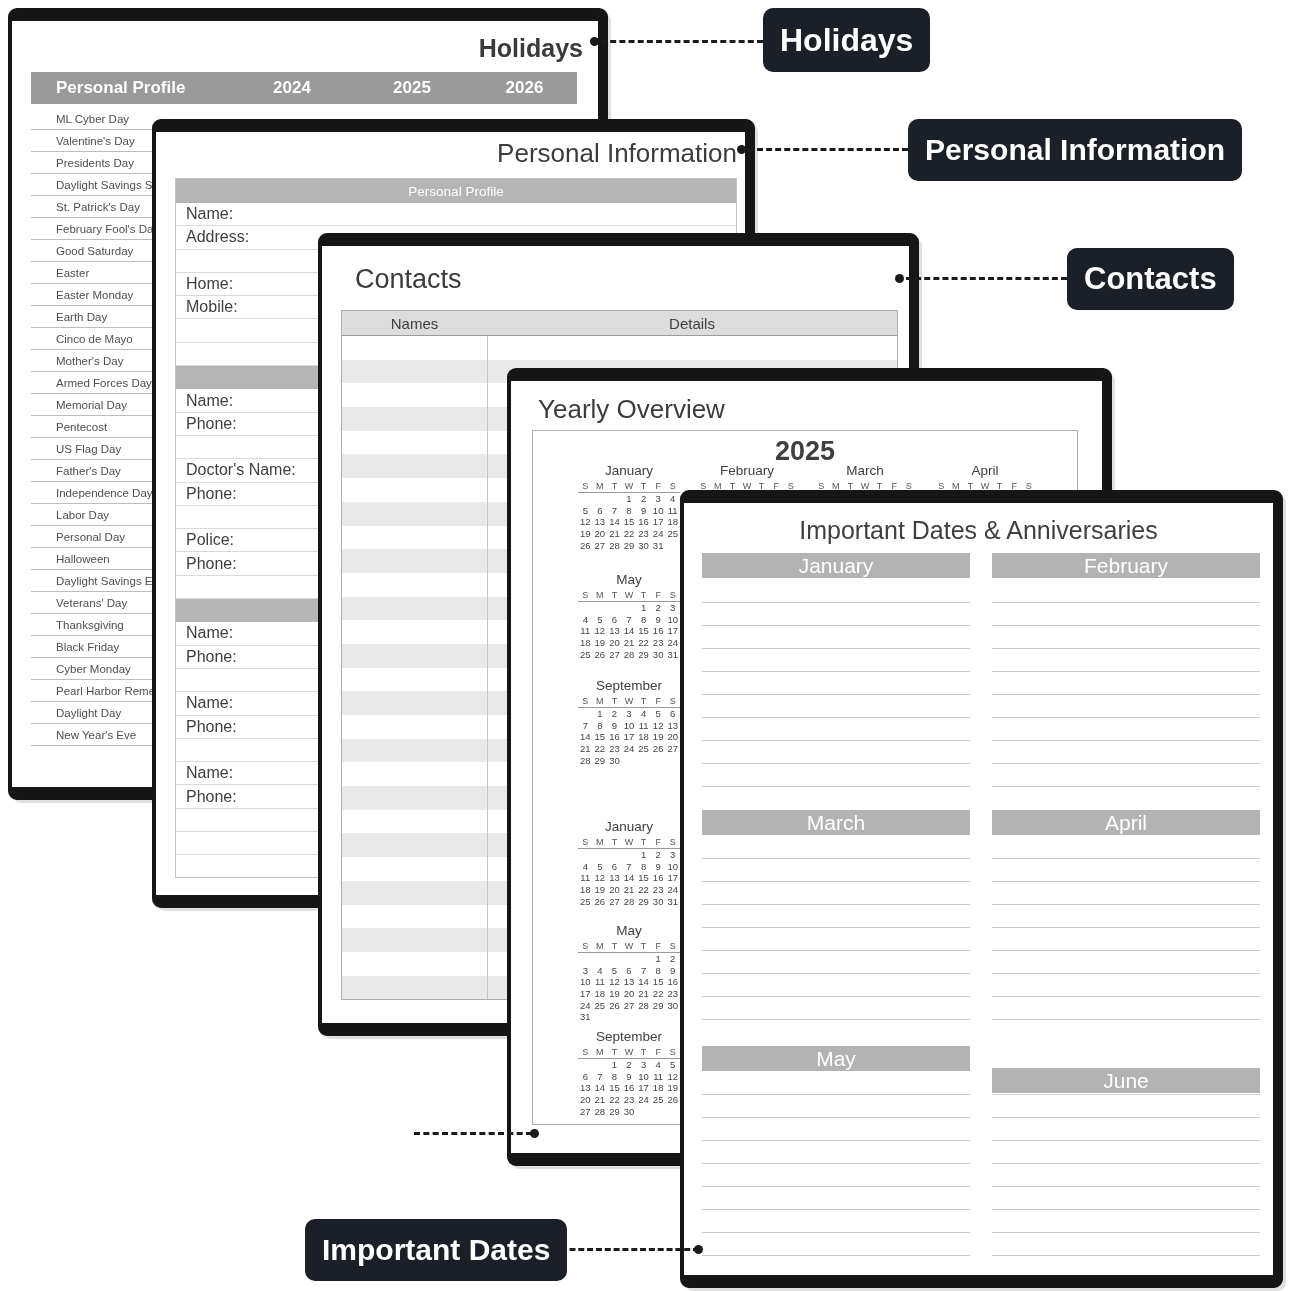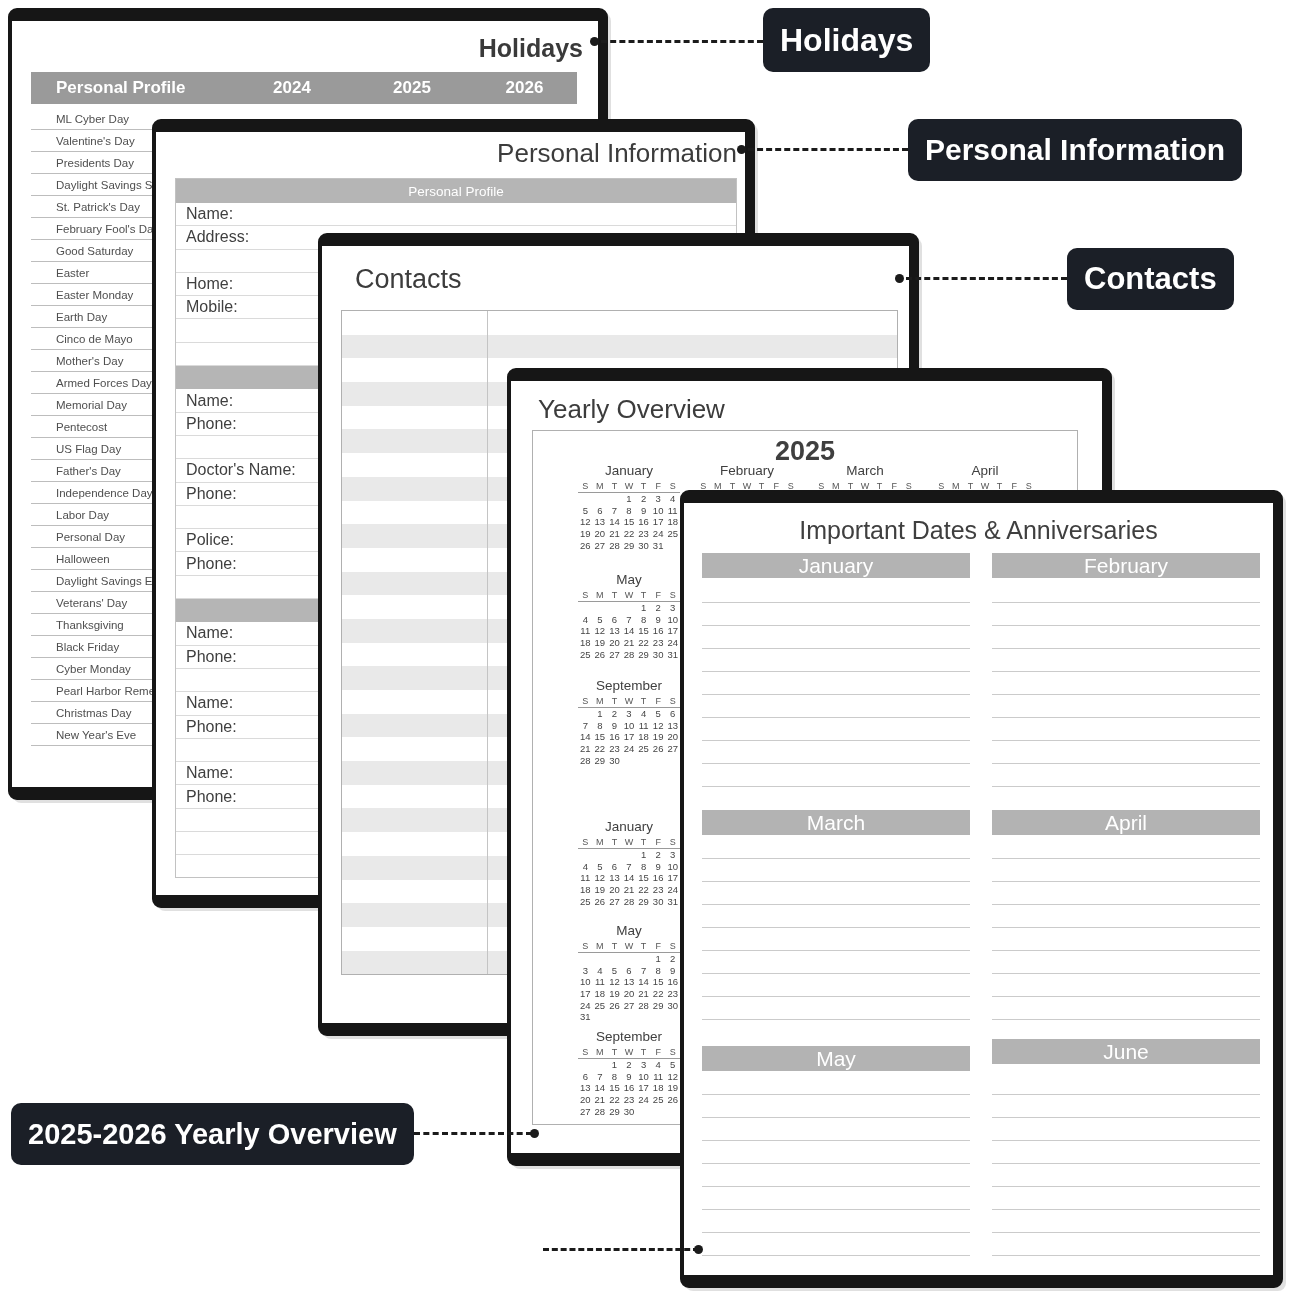--- a/index.html
+++ b/index.html
@@ -287,21 +287,21 @@
           <span class="h-date"></span>
           <span class="h-date"></span>
         </div>
         <div class="h-row">
           <span class="h-name">Pearl Harbor Reme</span>
           <span class="h-date"></span>
           <span class="h-date"></span>
           <span class="h-date"></span>
         </div>
         <div class="h-row">
-          <span class="h-name">Christmas Day</span>
+          <span class="h-name">Daylight Day</span>
           <span class="h-date"></span>
           <span class="h-date"></span>
           <span class="h-date"></span>
         </div>
         <div class="h-row">
           <span class="h-name">New Year's Eve</span>
           <span class="h-date"></span>
           <span class="h-date"></span>
           <span class="h-date"></span>
         </div>
@@ -374,20 +374,24 @@
           <div class="pi-row"></div>
           <div class="pi-row"></div>
           <div class="pi-row"></div>
         </div>
     </div>
   </div>
 
   <div class="page" id="page-contacts">
     <div class="pg-title" id="ct-title">Contacts</div>
     <div class="ct-table">
+      <div class="ct-header">
+        <span>Names</span>
+        <span>Details</span>
+      </div>
       <div id="ct-rows" style="position:relative;">
         <div class="ct-divider"></div>
       <div class="ct-row"></div>
           <div class="ct-row alt"></div>
           <div class="ct-row"></div>
           <div class="ct-row alt"></div>
           <div class="ct-row"></div>
           <div class="ct-row alt"></div>
           <div class="ct-row"></div>
           <div class="ct-row alt"></div>
@@ -853,21 +857,21 @@
         <div class="imp-line" style="left: 308px; top: 516px;"></div>
         <div class="imp-bar" style="left: 18px; top: 543px;">May</div>
         <div class="imp-line" style="left: 18px; top: 591px;"></div>
         <div class="imp-line" style="left: 18px; top: 614px;"></div>
         <div class="imp-line" style="left: 18px; top: 637px;"></div>
         <div class="imp-line" style="left: 18px; top: 660px;"></div>
         <div class="imp-line" style="left: 18px; top: 683px;"></div>
         <div class="imp-line" style="left: 18px; top: 706px;"></div>
         <div class="imp-line" style="left: 18px; top: 729px;"></div>
         <div class="imp-line" style="left: 18px; top: 752px;"></div>
-        <div class="imp-bar" style="left: 308px; top: 536px;">June</div>
+        <div class="imp-bar" style="left: 308px; top: 565px;">June</div>
         <div class="imp-line" style="left: 308px; top: 591px;"></div>
         <div class="imp-line" style="left: 308px; top: 614px;"></div>
         <div class="imp-line" style="left: 308px; top: 637px;"></div>
         <div class="imp-line" style="left: 308px; top: 660px;"></div>
         <div class="imp-line" style="left: 308px; top: 683px;"></div>
         <div class="imp-line" style="left: 308px; top: 706px;"></div>
         <div class="imp-line" style="left: 308px; top: 729px;"></div>
         <div class="imp-line" style="left: 308px; top: 752px;"></div>
       </div>
   </div>
@@ -879,15 +883,15 @@
   <div class="dash" id="dash-important"></div>
   <div class="dot" id="dot-holidays"></div>
   <div class="dot" id="dot-personal"></div>
   <div class="dot" id="dot-contacts"></div>
   <div class="dot" id="dot-yearly"></div>
   <div class="dot" id="dot-important"></div>
 
   <div class="callout" id="co-holidays">Holidays</div>
   <div class="callout" id="co-personal">Personal Information</div>
   <div class="callout" id="co-contacts">Contacts</div>
-  <div class="callout" id="co-yearly">2025-2026 Yearly Overview</div>
+  <div class="callout" id="co-important">Important Dates</div>
 
 </div>
 
 </body></html>

